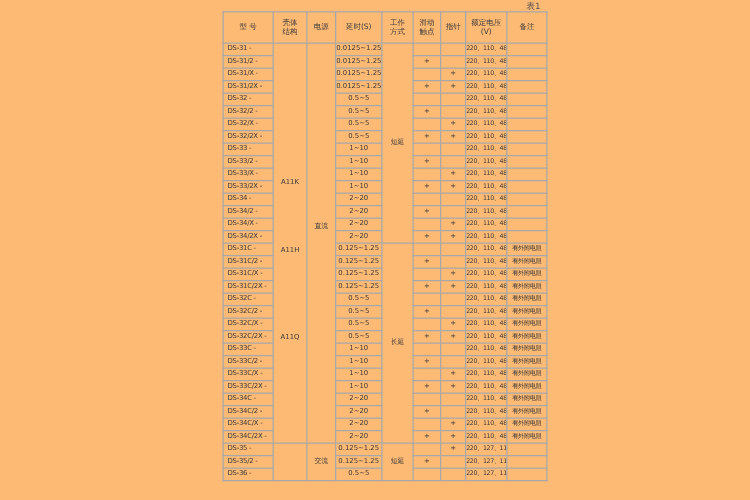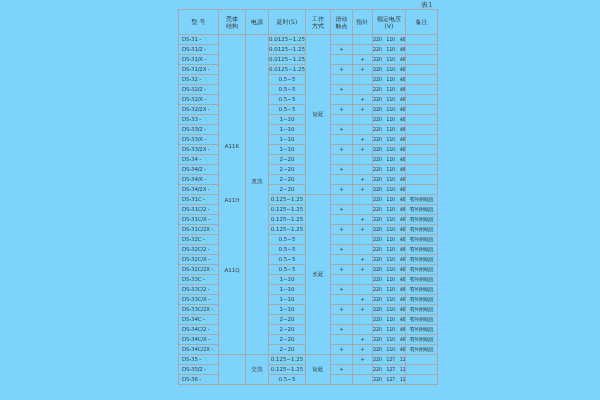--- a/index.html
+++ b/index.html
@@ -1,18 +1,18 @@
 <!DOCTYPE html>
 <html><head>
 <meta charset="utf-8">
 <style>
   html,body{margin:0;padding:0;background:#fff;}
   body{width:600px;height:400px;position:relative;overflow:hidden;
        font-family:"DejaVu Sans","Liberation Sans",sans-serif;}
-  .canvas{position:absolute;inset:0;background:#7dd3fc;}
+  .canvas{position:absolute;inset:0;background:#fdba74;}
   .caption{position:absolute;top:0px;left:421px;font-size:7px;color:#555;}
   .tbl-wrap{position:absolute;left:178px;top:9px;}
   table{border-collapse:collapse;table-layout:fixed;width:259px;color:#3a3a3a;}
   th,td{border:1px solid #a8a8a8;padding:0;margin:0;line-height:1;
         text-align:center;vertical-align:middle;overflow:hidden;
         white-space:nowrap;font-weight:normal;}
   th{font-size:6px;height:24px;white-space:pre-line;line-height:1.25;color:#3a3a3a;}
   td{font-size:5.5px;height:9px;}
   td.model{text-align:left;padding-left:3px;letter-spacing:-0.2px;}
   td.sm{font-size:5px;letter-spacing:-0.3px;}

